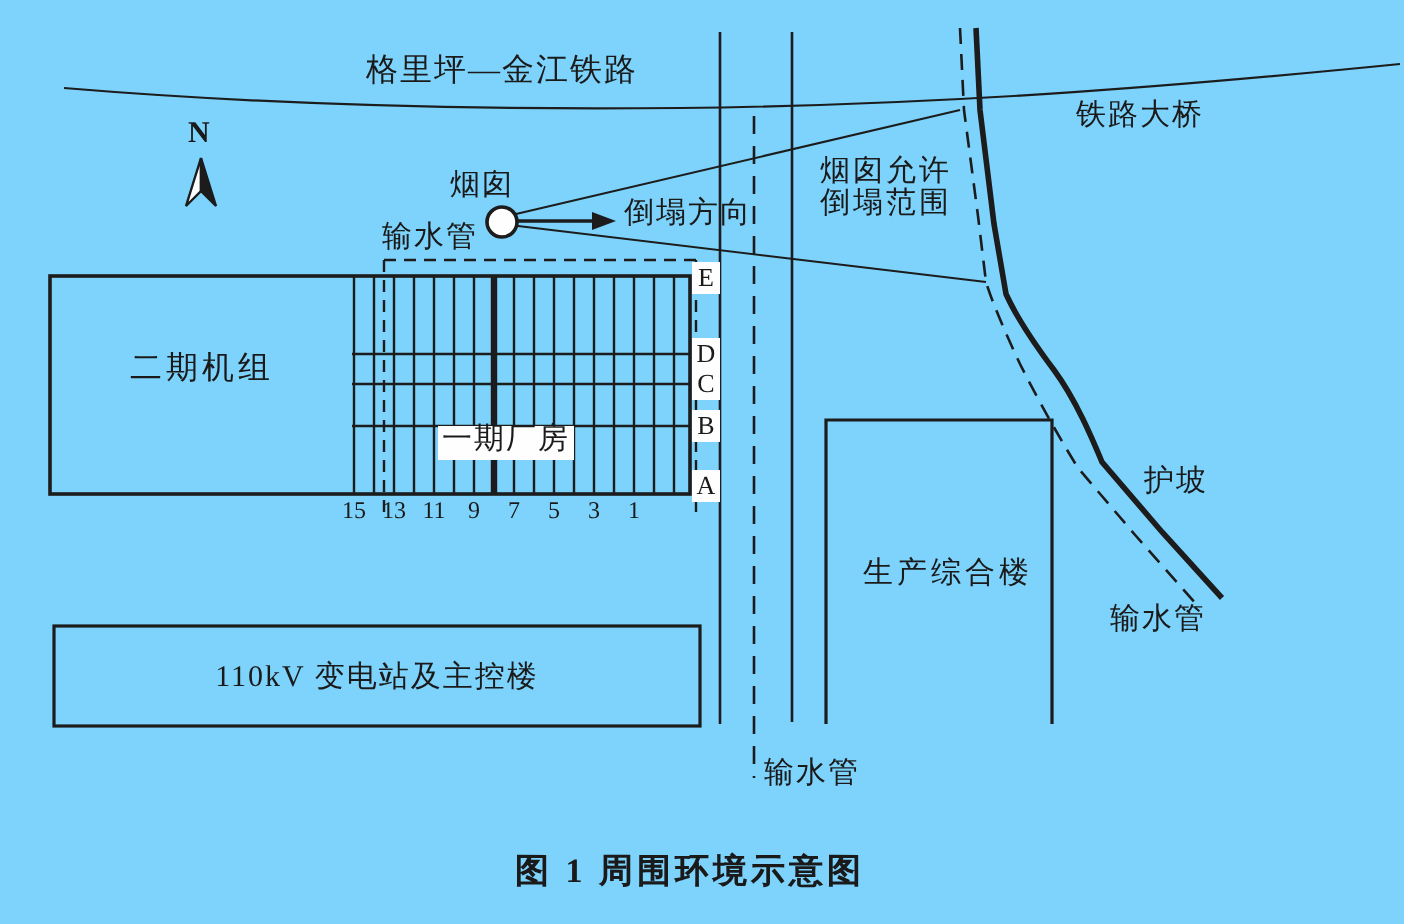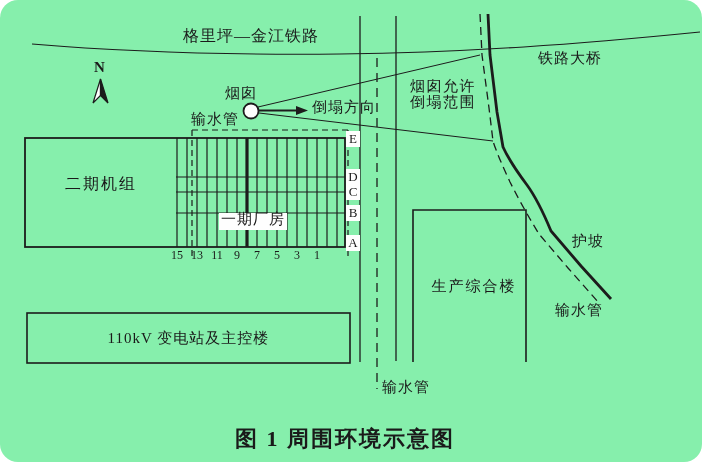--- a/index.html
+++ b/index.html
@@ -1,28 +1,28 @@
 <!DOCTYPE html>
 <html><head>
 <meta charset="utf-8">
 <style>
   html,body{margin:0;padding:0;background:#fff;}
   #canvas{
-    position:relative;width:702px;height:462px;background:#86efac;
-    font-family:"Liberation Serif","DejaVu Serif",serif;color:#1a1a1a;overflow:hidden;border-radius:18px;
+    position:relative;width:702px;height:462px;background:#7dd3fc;
+    font-family:"Liberation Serif","DejaVu Serif",serif;color:#1a1a1a;overflow:hidden;
   }
   #linework{position:absolute;left:0;top:0;width:702px;height:462px;}
   .lbl{position:absolute;white-space:nowrap;font-size:15px;letter-spacing:1px;line-height:1.1;}
   .boxlbl{position:absolute;display:flex;align-items:center;justify-content:center;
     font-size:15px;letter-spacing:2px;}
   .maskbg{background:#fefefe;padding:0 2px;}
   .rowletter{position:absolute;width:14px;text-align:center;font-size:13px;background:#fefefe;}
   .colnum{position:absolute;width:22px;text-align:center;font-size:12px;}
   #caption{position:absolute;left:0;top:424px;width:690px;text-align:center;
-    font-size:22px;font-weight:bold;letter-spacing:2px;}
+    font-size:17px;font-weight:bold;letter-spacing:2px;}
   #collapse-zone-label{text-align:left;line-height:16px;letter-spacing:1.5px;}
   #north-label{font-size:15px;font-weight:bold;letter-spacing:0;}
 </style>
 </head>
 <body>
 
 <div id="canvas">
 
   <svg id="linework" viewBox="0 0 702 462" xmlns="http://www.w3.org/2000/svg" fill="none" stroke="#1c1c1c" stroke-width="1.2" stroke-linecap="butt">
 

